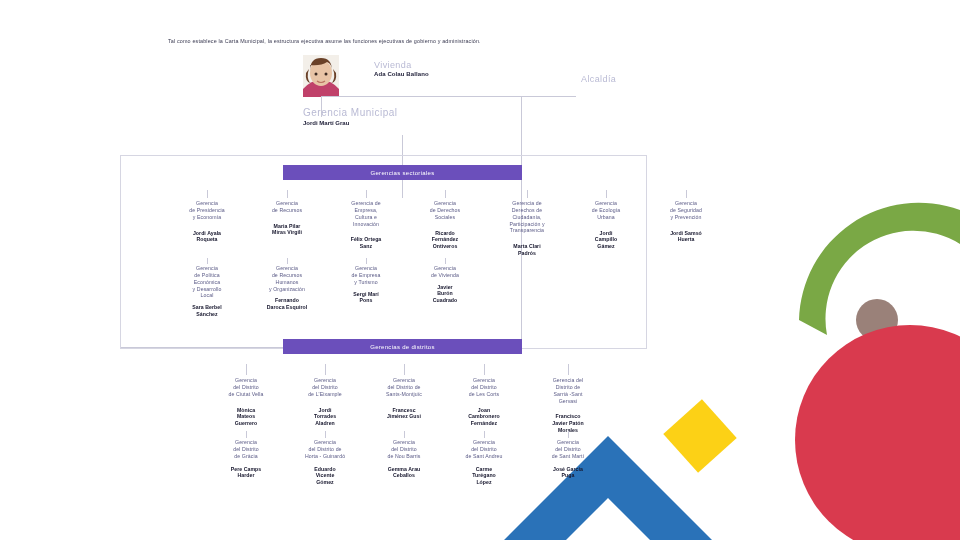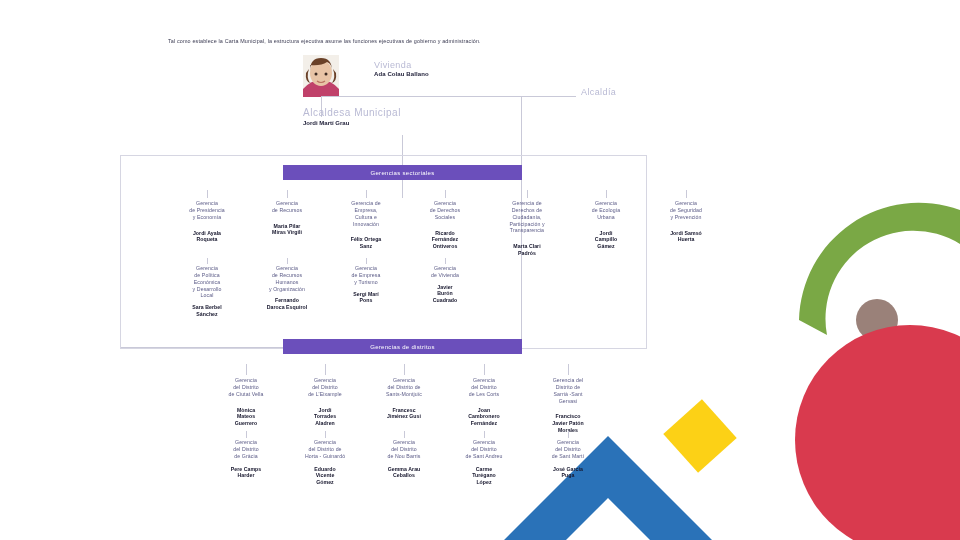--- a/index.html
+++ b/index.html
@@ -32,21 +32,21 @@
   .alcaldesa-photo svg{display:block;}
   .alcaldesa-title{
     position:absolute;left:374px;top:60px;
     font-size:9px;color:#b9bad4;letter-spacing:.4px;
   }
   .alcaldesa-name{
     position:absolute;left:374px;top:71px;
     font-size:6px;color:#23233c;font-weight:bold;letter-spacing:.1px;
   }
   .alcaldia-label{
-    position:absolute;left:581px;top:87px;
+    position:absolute;left:581px;top:74px;
     font-size:9px;color:#b9bad4;letter-spacing:.4px;
   }
 
   .ger-mun-title{
     position:absolute;left:303px;top:107px;
     font-size:10px;color:#b9bad4;letter-spacing:.5px;
   }
   .ger-mun-name{
     position:absolute;left:303px;top:120px;
     font-size:6px;color:#23233c;font-weight:bold;
@@ -121,21 +121,21 @@
     </svg>
   </div>
   <div class="alcaldesa-title">Vivienda</div>
   <div class="alcaldesa-name">Ada Colau Ballano</div>
 
   <div class="alcaldia-label">Alcaldía</div>
 
   <div class="ln v" style="left:321px;top:97px;height:20px;"></div>
   <div class="ln h" style="left:321px;top:96px;width:255px;"></div>
 
-  <div class="ger-mun-title">Alcaldesa Municipal</div>
+  <div class="ger-mun-title">Gerencia Municipal</div>
   <div class="ger-mun-name">Jordi Martí Grau</div>
 
   <div class="ln v" style="left:521px;top:96px;height:77px;"></div>
   <div class="ln v" style="left:402px;top:135px;height:31px;"></div>
   <div class="ln v" style="left:402px;top:180px;height:18px;"></div>
   <div class="ln v" style="left:521px;top:180px;height:160px;"></div>
   <div class="ln h" style="left:120px;top:347px;width:163px;"></div>
 
   <div class="sect-box"></div>
 

